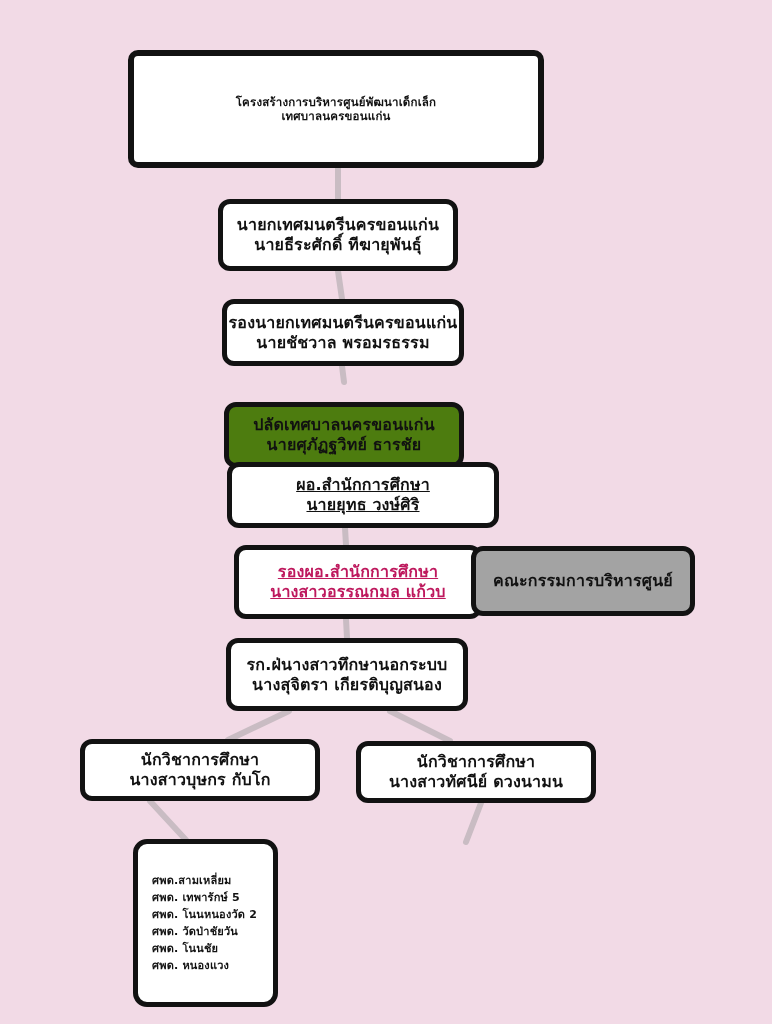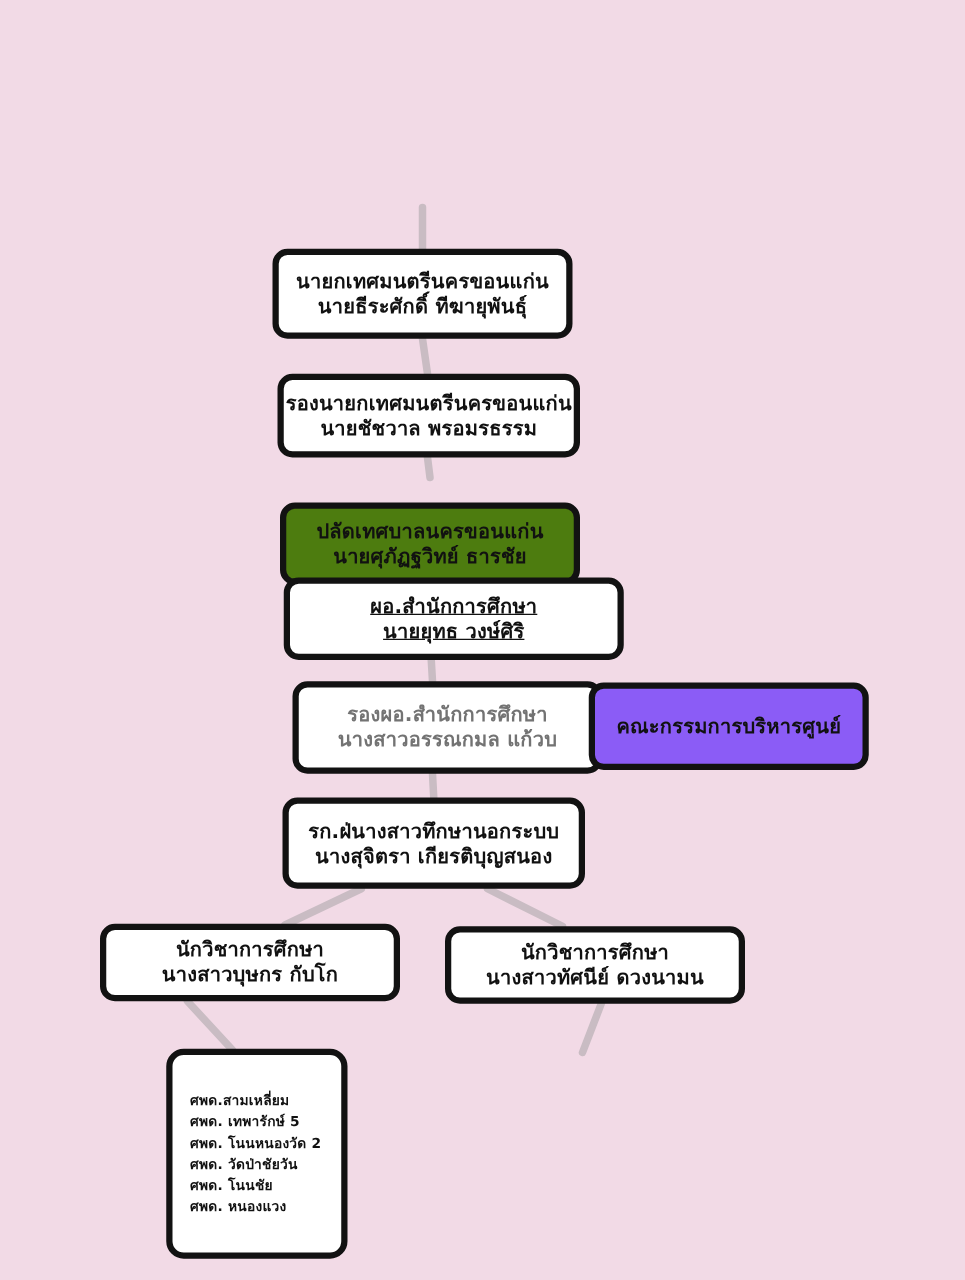--- a/index.html
+++ b/index.html
@@ -87,20 +87,24 @@
       <line x1="345" y1="528" x2="346" y2="545"></line>
       <line x1="463" y1="581" x2="471" y2="581"></line>
       <line x1="346" y1="619" x2="347" y2="638"></line>
       <line x1="289" y1="711" x2="228" y2="740"></line>
       <line x1="390" y1="711" x2="450" y2="741"></line>
       <line x1="150" y1="801" x2="186" y2="840"></line>
       <line x1="481" y1="803" x2="466" y2="842"></line>
     </g>
   </svg>
 
+  <div class="node title-node" style="left: 128px; top: 50px; width: 416px; height: 118px; background: rgb(255, 255, 255); border-color: rgb(18, 18, 18); color: rgb(17, 17, 17);">
+    <span class="line">โครงสร้างการบริหารศูนย์พัฒนาเด็กเล็ก</span>
+    <span class="line">เทศบาลนครขอนแก่น</span>
+  </div>
 
   <div class="node person" style="left: 218px; top: 199px; width: 240px; height: 72px; background: rgb(255, 255, 255); border-color: rgb(18, 18, 18); color: rgb(17, 17, 17);">
     <span class="line">นายกเทศมนตรีนครขอนแก่น</span>
     <span class="line">นายธีระศักดิ์  ทีฆายุพันธุ์</span>
   </div>
 
   <div class="node person" style="left: 222px; top: 299px; width: 242px; height: 67px; background: rgb(255, 255, 255); border-color: rgb(18, 18, 18); color: rgb(17, 17, 17);">
     <span class="line">รองนายกเทศมนตรีนครขอนแก่น</span>
     <span class="line">นายชัชวาล  พรอมรธรรม</span>
   </div>
@@ -108,26 +112,26 @@
   <div class="node person" style="left: 224px; top: 382px; width: 240px; height: 66px; background: #4d7c0f; border-color: rgb(18, 18, 18); color: rgb(17, 17, 17); margin-top: 20px;">
     <span class="line">ปลัดเทศบาลนครขอนแก่น</span>
     <span class="line">นายศุภัฏฐวิทย์  ธารชัย</span>
   </div>
 
   <div class="node person" style="left: 227px; top: 462px; width: 272px; height: 66px; background: rgb(255, 255, 255); border-color: rgb(18, 18, 18); color: rgb(17, 17, 17); text-decoration: underline;">
     <span class="line">ผอ.สำนักการศึกษา</span>
     <span class="line">นายยุทธ วงษ์ศิริ</span>
   </div>
 
-  <div class="node person" style="left: 234px; top: 545px; width: 248px; height: 74px; background: rgb(255, 255, 255); border-color: rgb(18, 18, 18); color: #737373;">
+  <div class="node person" style="left: 234px; top: 545px; width: 248px; height: 74px; background: rgb(255, 255, 255); border-color: rgb(18, 18, 18); color: #be185d; text-decoration: underline;">
     <span class="line">รองผอ.สำนักการศึกษา</span>
     <span class="line">นางสาวอรรณกมล  แก้วบ</span>
   </div>
 
-  <div class="node person" style="left: 471px; top: 546px; width: 224px; height: 70px; background: #8b5cf6; border-color: rgb(18, 18, 18); color: rgb(17, 17, 17);">
+  <div class="node person" style="left: 471px; top: 546px; width: 224px; height: 70px; background: #a3a3a3; border-color: rgb(18, 18, 18); color: rgb(17, 17, 17);">
     <span class="line">คณะกรรมการบริหารศูนย์</span>
   </div>
 
   <div class="node person" style="left: 226px; top: 638px; width: 242px; height: 73px; background: rgb(255, 255, 255); border-color: rgb(18, 18, 18); color: rgb(17, 17, 17);">
     <span class="line">รก.ฝ่นางสาวทึกษานอกระบบ</span>
     <span class="line">นางสุจิตรา  เกียรติบุญสนอง</span>
   </div>
 
   <div class="node person" style="left: 80px; top: 739px; width: 240px; height: 62px; background: rgb(255, 255, 255); border-color: rgb(18, 18, 18); color: rgb(17, 17, 17);">
     <span class="line">นักวิชาการศึกษา</span>

